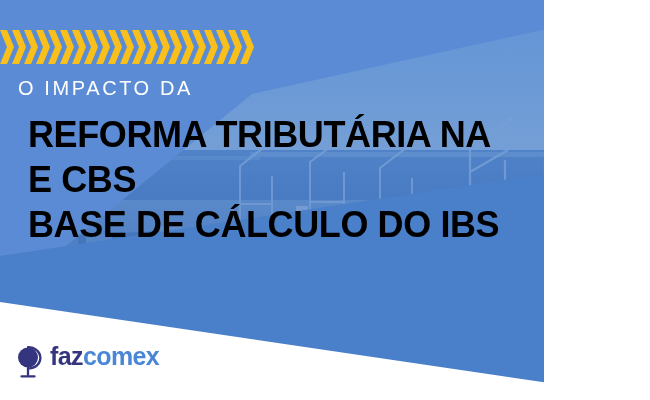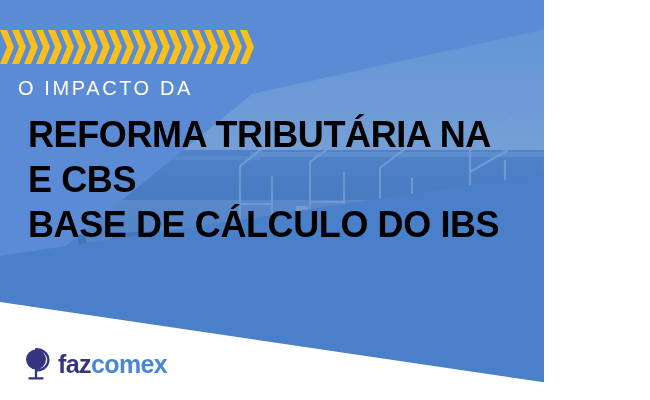--- a/index.html
+++ b/index.html
@@ -96,24 +96,24 @@
     line-height: 45px;
     letter-spacing: -0.4px;
     font-family: "Liberation Sans", sans-serif;
     margin-left: 12px;
   }
   .headline .hl-line { display: block; white-space: nowrap; }
 
   
   .logo {
     position: absolute;
-    left: 22px;
+    left: 14px;
     top: 344px;
     display: flex;
-    align-items: center;
+    align-items: flex-start;
     height: 40px;
   }
   .logo-mark { width: 34px; height: 36px; display: block; }
   .logo-text {
     font-size: 25px;
     font-weight: bold;
     letter-spacing: -0.6px;
     line-height: 1;
     margin-left: 2px;
     font-family: "Liberation Sans", sans-serif;

